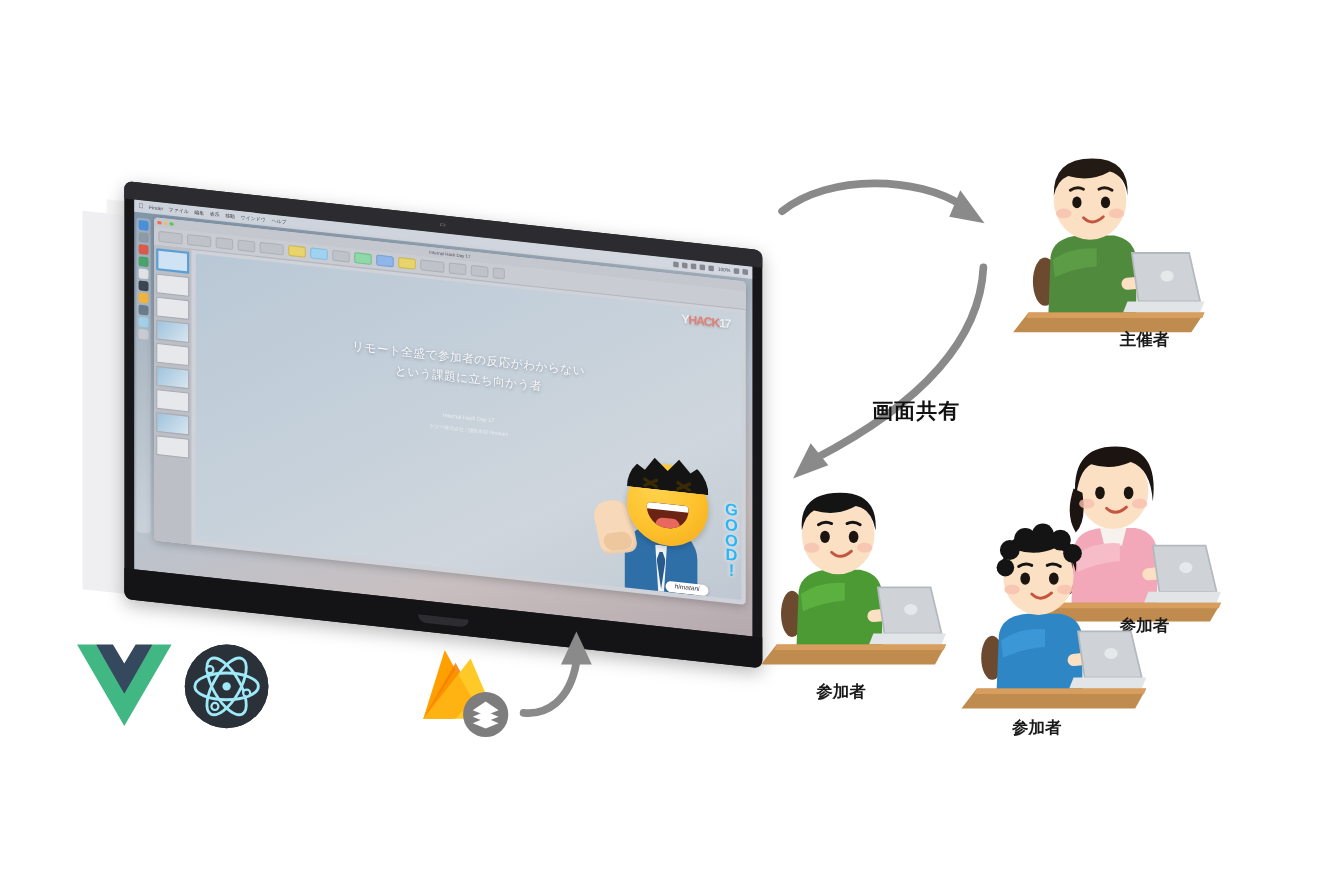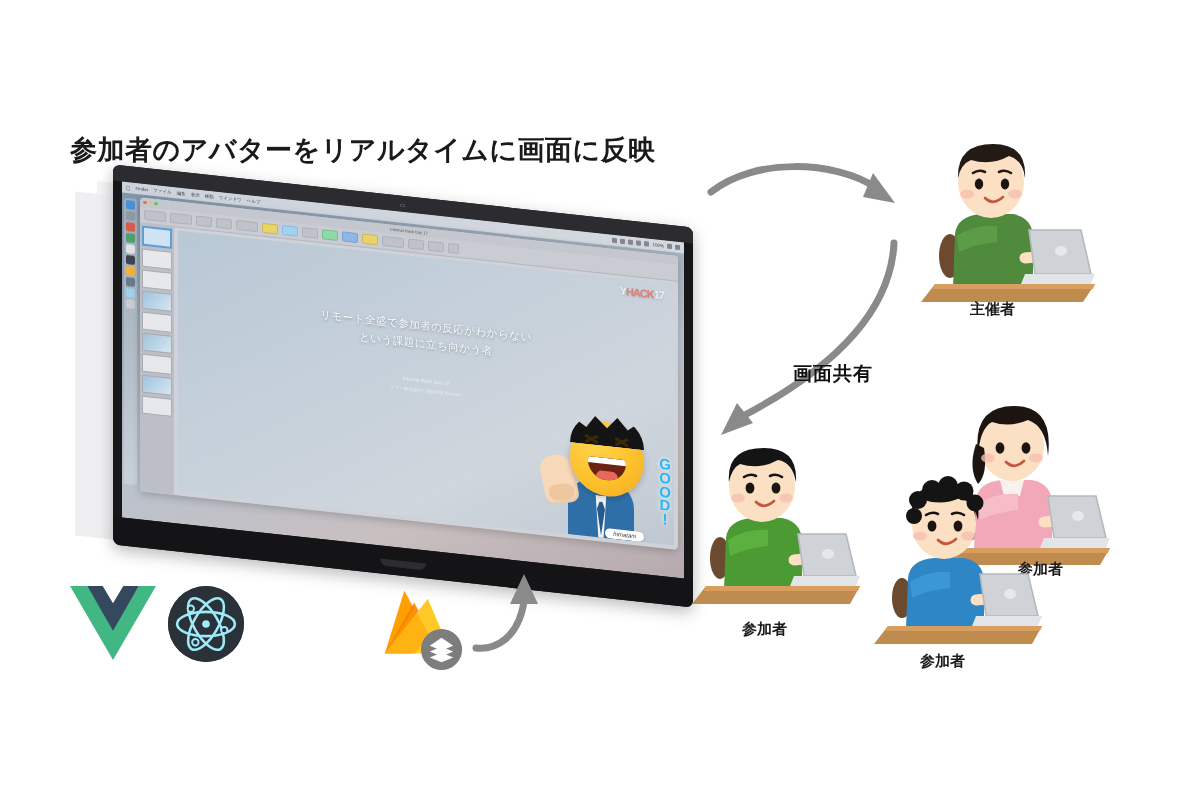--- a/index.html
+++ b/index.html
@@ -223,21 +223,20 @@
     position:absolute;left:793px;top:337px;
     font-size:19px;font-weight:bold;color:#111;letter-spacing:1px;margin-top:24px;
   }
   svg{display:block;overflow:visible;}
 </style>
 </head>
 <body>
 
 <div id="stage">
 
-  <div class="title">参加者のアバターをリアルタイムに画面に反映</div>
 
   <div class="screens">
     <div class="ghost a"></div>
     <div class="ghost b"></div>
 
     <div class="laptop">
       <div class="bezel"></div>
       <div class="bezel-top">
         <span class="bezel-brand">▭</span>
       </div>
@@ -424,21 +423,21 @@
     <ellipse cx="62" cy="56" rx="7" ry="4.5" fill="#f7bfae" opacity=".75"></ellipse>
     <ellipse cx="110" cy="56" rx="7" ry="4.5" fill="#f7bfae" opacity=".75"></ellipse>
     <path d="M120 120 Q136 118 148 120" stroke="#fbe0c4" stroke-width="11" fill="none" stroke-linecap="round"></path>
     <path d="M124 92 L176 92 L186 136 L130 136 Z" fill="#cfd3d8"></path>
     <path d="M124 92 L176 92 L186 136 L130 136 Z" fill="none" stroke="#b4b9be" stroke-width="1.6"></path>
     <ellipse cx="156" cy="113" rx="6" ry="5" fill="#e6e9ec"></ellipse>
     <path d="M120 136 L190 136 L186 146 L116 146 Z" fill="#e2e5e8"></path>
     <path d="M30 146 L190 146 L178 164 L16 164 Z" fill="#c08b4f"></path>
     <path d="M30 146 L190 146 L188 151 L28 151 Z" fill="#d79e5e"></path>
   </svg>
-  <div class="plabel" style="left:970px;top:300px;">主催者</div>
+  <div class="plabel" style="left:1018px;top:300px;">主催者</div>
 
   <svg class="person" style="left:680px;top:440px;width:180px;height:165px;" viewBox="0 0 180 165">
     <ellipse cx="40" cy="118" rx="10" ry="21" fill="#6b4a2f"></ellipse>
     <path d="M44 150 L46 98 Q48 80 72 78 L102 78 Q122 82 122 102 L122 150 Z" fill="#4b9a33"></path>
     <path d="M48 100 Q66 88 88 90 L88 106 Q66 108 50 116 Z" fill="#5cb03f"></path>
     <ellipse cx="82" cy="46" rx="33" ry="36" fill="#fbe0c4"></ellipse>
     <path d="M49 42 Q46 8 84 8 Q118 8 116 42 Q112 22 98 20 Q80 30 60 24 Q52 28 49 42 Z" fill="#141414"></path>
     <ellipse cx="70" cy="48" rx="4.4" ry="5.6" fill="#1c1410"></ellipse>
     <ellipse cx="96" cy="48" rx="4.4" ry="5.6" fill="#1c1410"></ellipse>
     <path d="M64 37 Q70 33 76 36" stroke="#141414" stroke-width="2.6" fill="none" stroke-linecap="round"></path>

